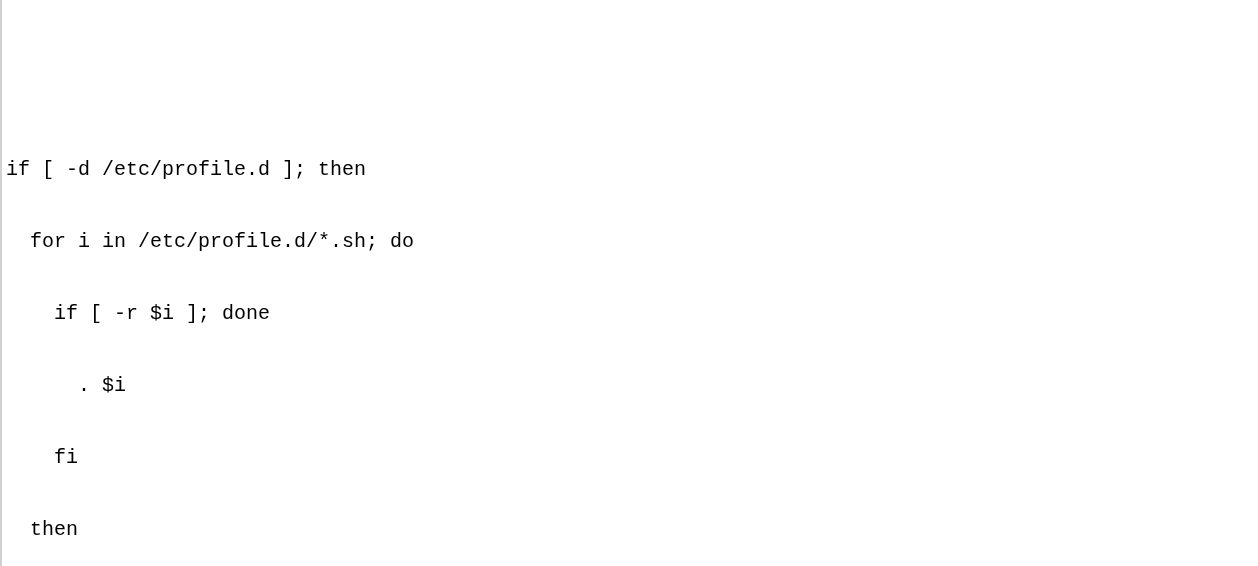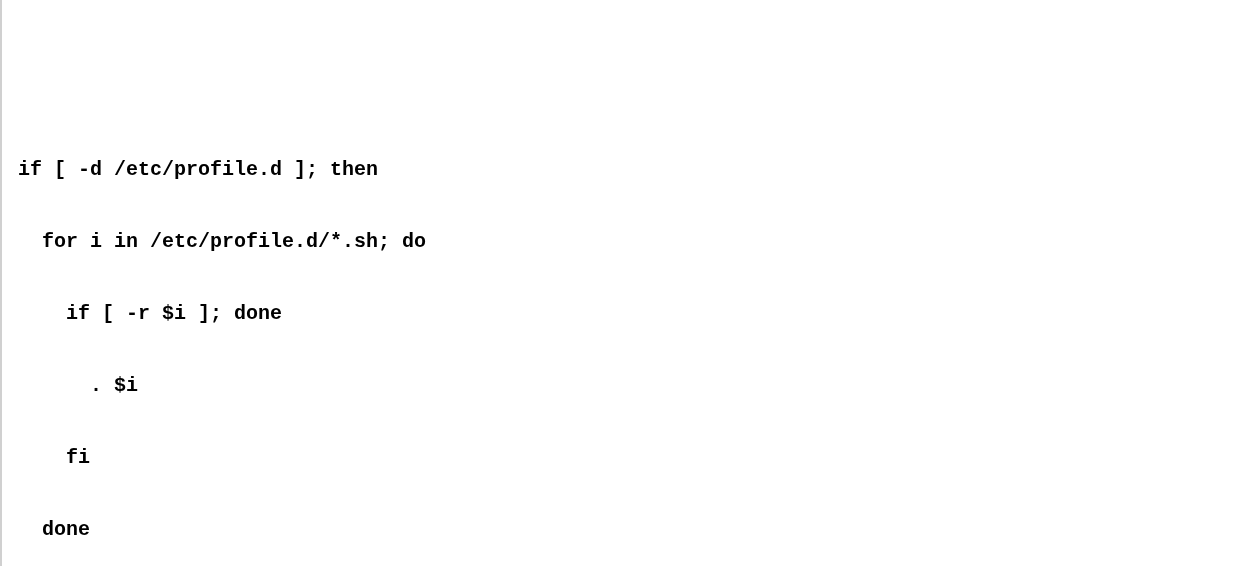--- a/index.html
+++ b/index.html
@@ -9,33 +9,33 @@
     background: #ffffff;
     font-family: "Consolas", "Menlo", "Courier New", monospace;
     font-size: 20px;
     line-height: 36px;
     color: #000000;
     border-left: 2px solid #d0d0d0;
     padding-top: 8px;
     overflow: hidden;
     white-space: pre;
   }
-  .line { padding-left: 16px; font-weight: bold; }
+  .line { padding-left: 4px; }
 </style>
 </head>
 <body>
 
 
 
 <div class="line">if [ -d /etc/profile.d ]; then</div>
 <div class="line">  for i in /etc/profile.d/*.sh; do</div>
 <div class="line">    if [ -r $i ]; done</div>
 <div class="line">      . $i</div>
 <div class="line">    fi</div>
-<div class="line">  done</div>
+<div class="line">  then</div>
 
 
 <div class="line"></div>
 
 
 
 
 
 
 

